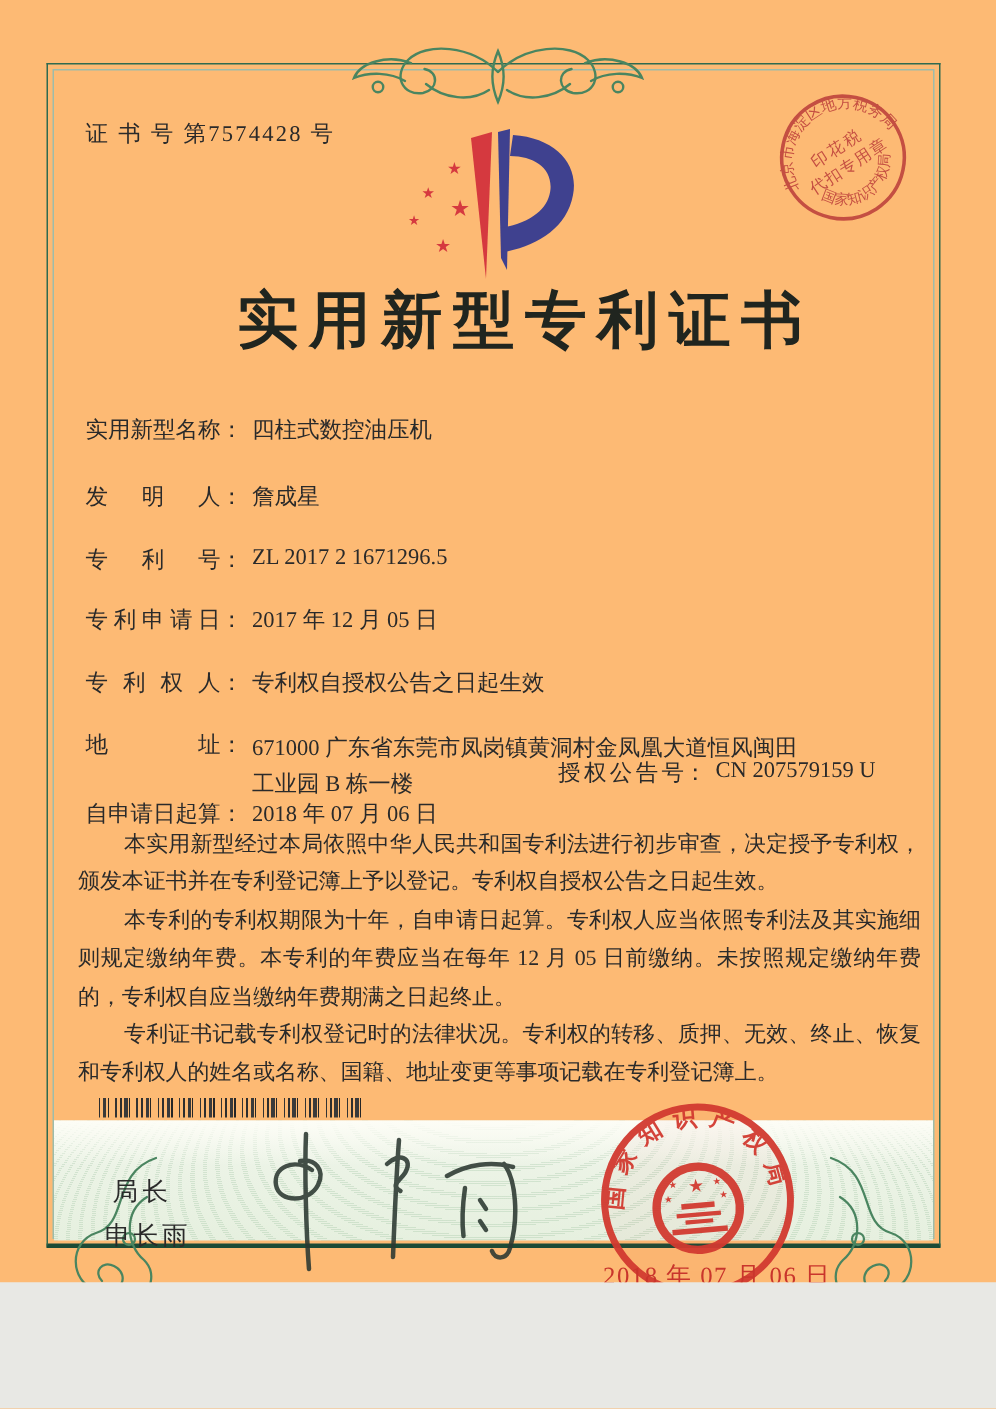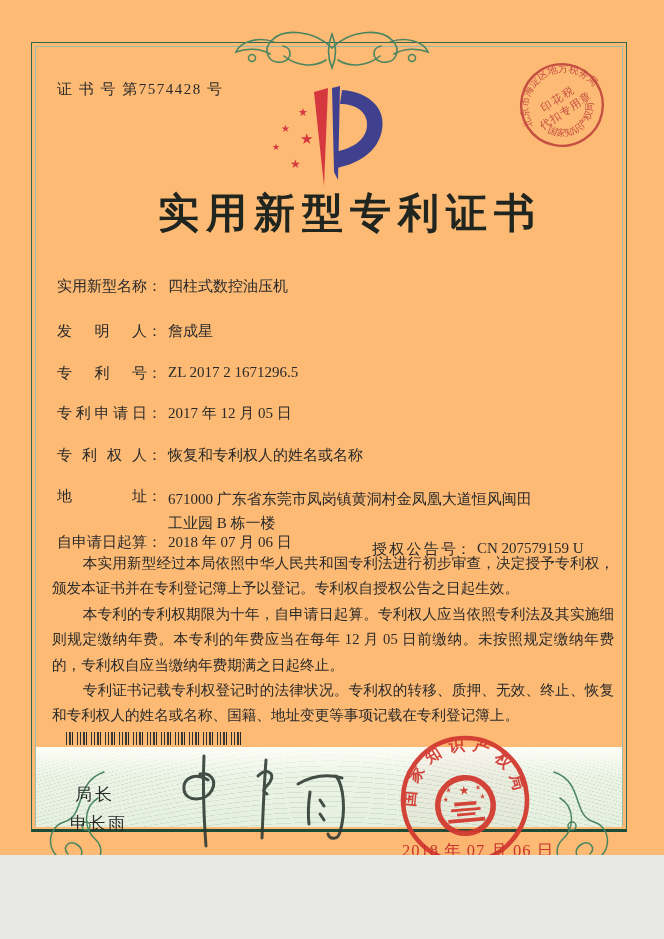--- a/index.html
+++ b/index.html
@@ -28,21 +28,21 @@
     font-size:41px;font-weight:700;letter-spacing:7px;color:#20251f;padding-left:18px;
   }
   
   .frow{position:absolute;left:57px;font-size:15px;white-space:nowrap;}
   .f-label{display:inline-block;width:90px;text-align:justify;text-align-last:justify;vertical-align:top;}
   .f-colon{display:inline-block;vertical-align:top;}
   .f-value{display:inline-block;margin-left:6px;vertical-align:top;white-space:pre-line;}
   .row0{top:277px}.row1{top:322px}.row2{top:364px}.row3{top:404px}.row4{top:446px}
   .row5{top:487px}.row5 .f-value{width:430px;line-height:24px;}
   .rowg{top:533px}
-  .rowg-right{position:absolute;left:372px;top:540px;font-size:15px;white-space:nowrap;}
+  .rowg-right{position:absolute;left:372px;top:506px;font-size:15px;white-space:nowrap;}
   .rowg-right .f-label{width:84px;}
   
   .paras{position:absolute;left:52px;top:551px;width:562px;font-size:14.6px;line-height:25.4px;text-align:justify;}
   .paras p{margin:0;text-indent:2.1em;}
   
   .barcode{
     position:absolute;left:66px;top:732px;width:178px;height:13px;
     background:
       repeating-linear-gradient(90deg,#2e2e2e 0 1px,transparent 1px 3px,#3a3a3a 3px 5px,transparent 5px 6px,#262626 6px 7px,transparent 7px 11px,#333 11px 12px,transparent 12px 14px);
   }
@@ -144,21 +144,21 @@
   <div class="frow row1">
     <span class="f-label">发明人</span><span class="f-colon">：</span><span class="f-value">詹成星</span>
   </div>
   <div class="frow row2">
     <span class="f-label">专利号</span><span class="f-colon">：</span><span class="f-value">ZL 2017 2 1671296.5</span>
   </div>
   <div class="frow row3">
     <span class="f-label">专利申请日</span><span class="f-colon">：</span><span class="f-value">2017 年 12 月 05 日</span>
   </div>
   <div class="frow row4">
-    <span class="f-label">专利权人</span><span class="f-colon">：</span><span class="f-value">恢复和专利权人的姓名或名称</span>
+    <span class="f-label">专利权人</span><span class="f-colon">：</span><span class="f-value">专利权自授权公告之日起生效</span>
   </div>
   <div class="frow row5">
     <span class="f-label">地址</span><span class="f-colon">：</span><span class="f-value">671000 广东省东莞市凤岗镇黄洞村金凤凰大道恒风闽田
 工业园 B 栋一楼</span>
   </div>
   <div class="frow rowg">
     <span class="f-label">自申请日起算</span><span class="f-colon">：</span><span class="f-value">2018 年 07 月 06 日</span>
   </div>
   <div class="rowg-right">
     <span class="f-label">授权公告号</span><span class="f-colon">：</span><span class="f-value">CN 207579159 U</span>

